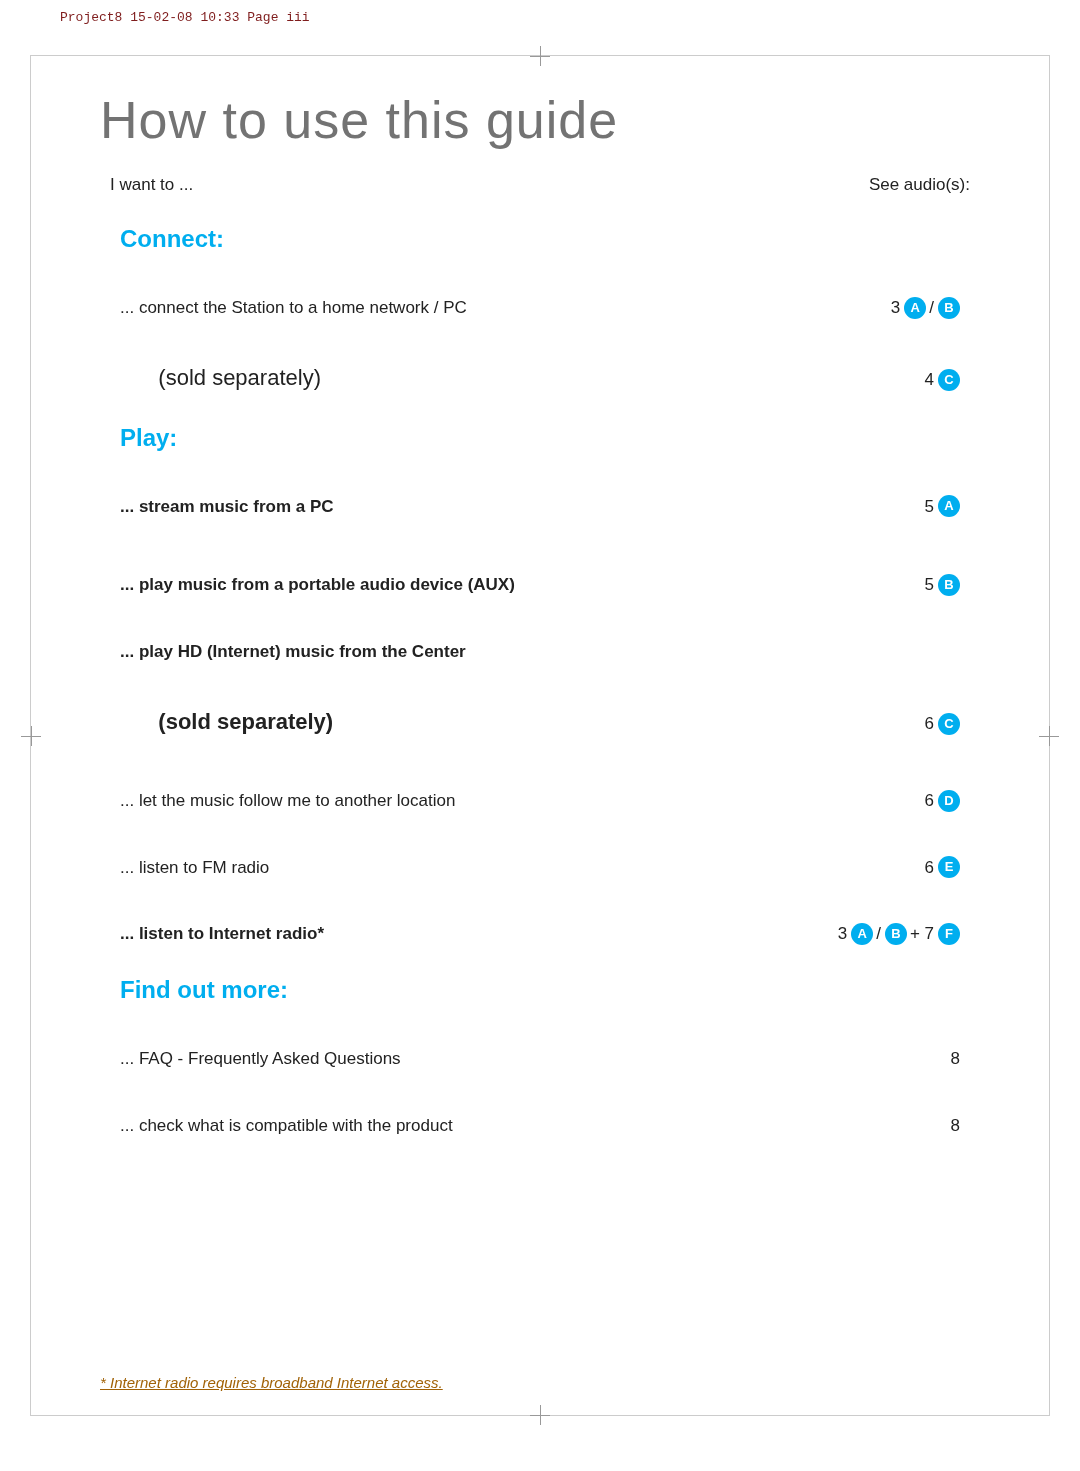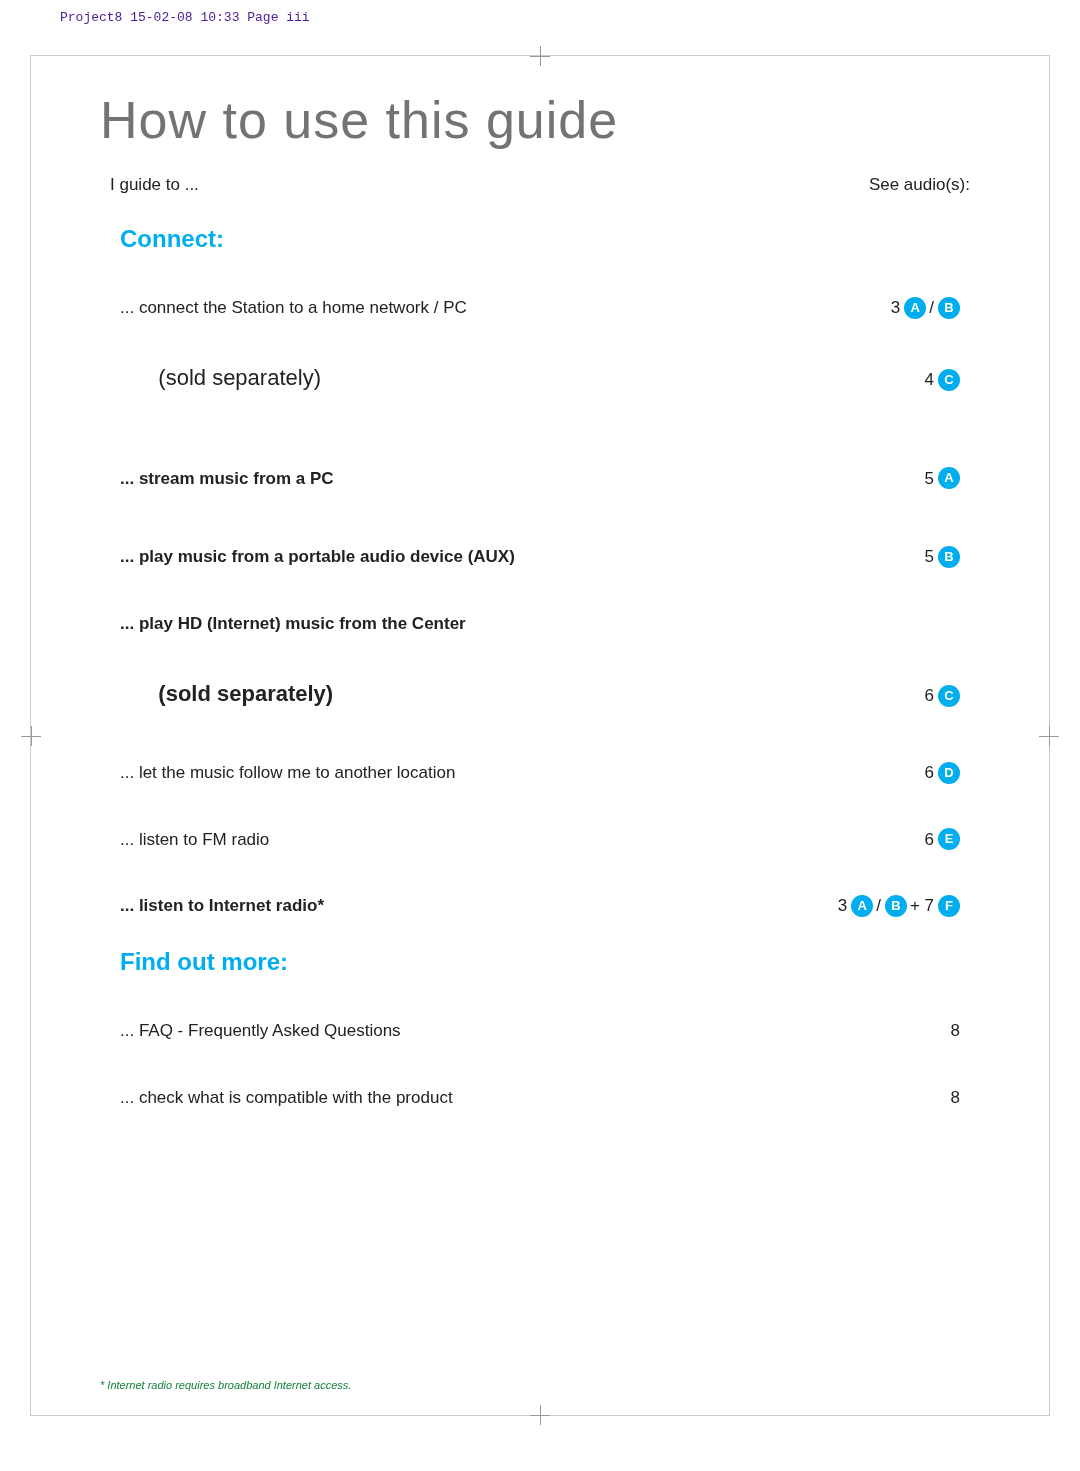--- a/index.html
+++ b/index.html
@@ -90,21 +90,21 @@
       left: 50%;
       transform: translateX(-50%);
     }
 
     
     .page-header {
       position: absolute;
       top: 10px;
       left: 60px;
       font-size: 13px;
-      color: #4c1d95;
+      color: #7f1d1d;
       font-family: 'Courier New', monospace;
       text-align: center;
     }
 
     
     .content {
       position: absolute;
       top: 70px;
       left: 60px;
       right: 60px;
@@ -216,24 +216,25 @@
     .spacer {
       height: 10px;
     }
 
     
     .footer-note {
       position: absolute;
       bottom: 80px;
       left: 60px;
       right: 60px;
-      font-size: 11px;
-      color: #15803d;
+      font-size: 15px;
+      color: #a16207;
       font-style: italic;
       padding: 0 40px;
+      text-decoration: underline;
     }
 
     
     .plus {
       font-size: 17px;
       color: #222;
     }
   </style>
 </head>
 <body>
@@ -248,21 +249,21 @@
 <div class="crosshair crosshair-right-middle"></div>
 <div class="crosshair crosshair-bottom-center"></div>
 
 <div class="page-header">Project8  15-02-08  10:33  Page iii</div>
 
 <div class="content">
 
   <h1 class="page-title">How to use this guide</h1>
 
   <div class="subtitle-row">
-    <span>I guide to ...</span>
+    <span>I want to ...</span>
     <span>See audio(s):</span>
   </div>
 
   <div class="section">
     <div class="section-title">Connect:</div>
 
     <div class="item-two-line">
       <div class="item-row">
         <span class="item-text">... connect the Station to a home network / PC</span>
         <span class="item-page">
@@ -278,20 +279,21 @@
           <span class="page-num">4</span>
             <span class="badge">C</span>
         </span>
       </div>
     </div>
   </div>
 
   <div class="spacer"></div>
 
   <div class="section">
+    <div class="section-title">Play:</div>
 
     <div class="item-row">
       <span class="item-text bold">... stream music from a PC</span>
       <span class="item-page">
         <span class="page-num">5</span>
           <span class="badge">A</span>
       </span>
     </div>
 
     <div class="spacer" style="height:6px;"></div>

